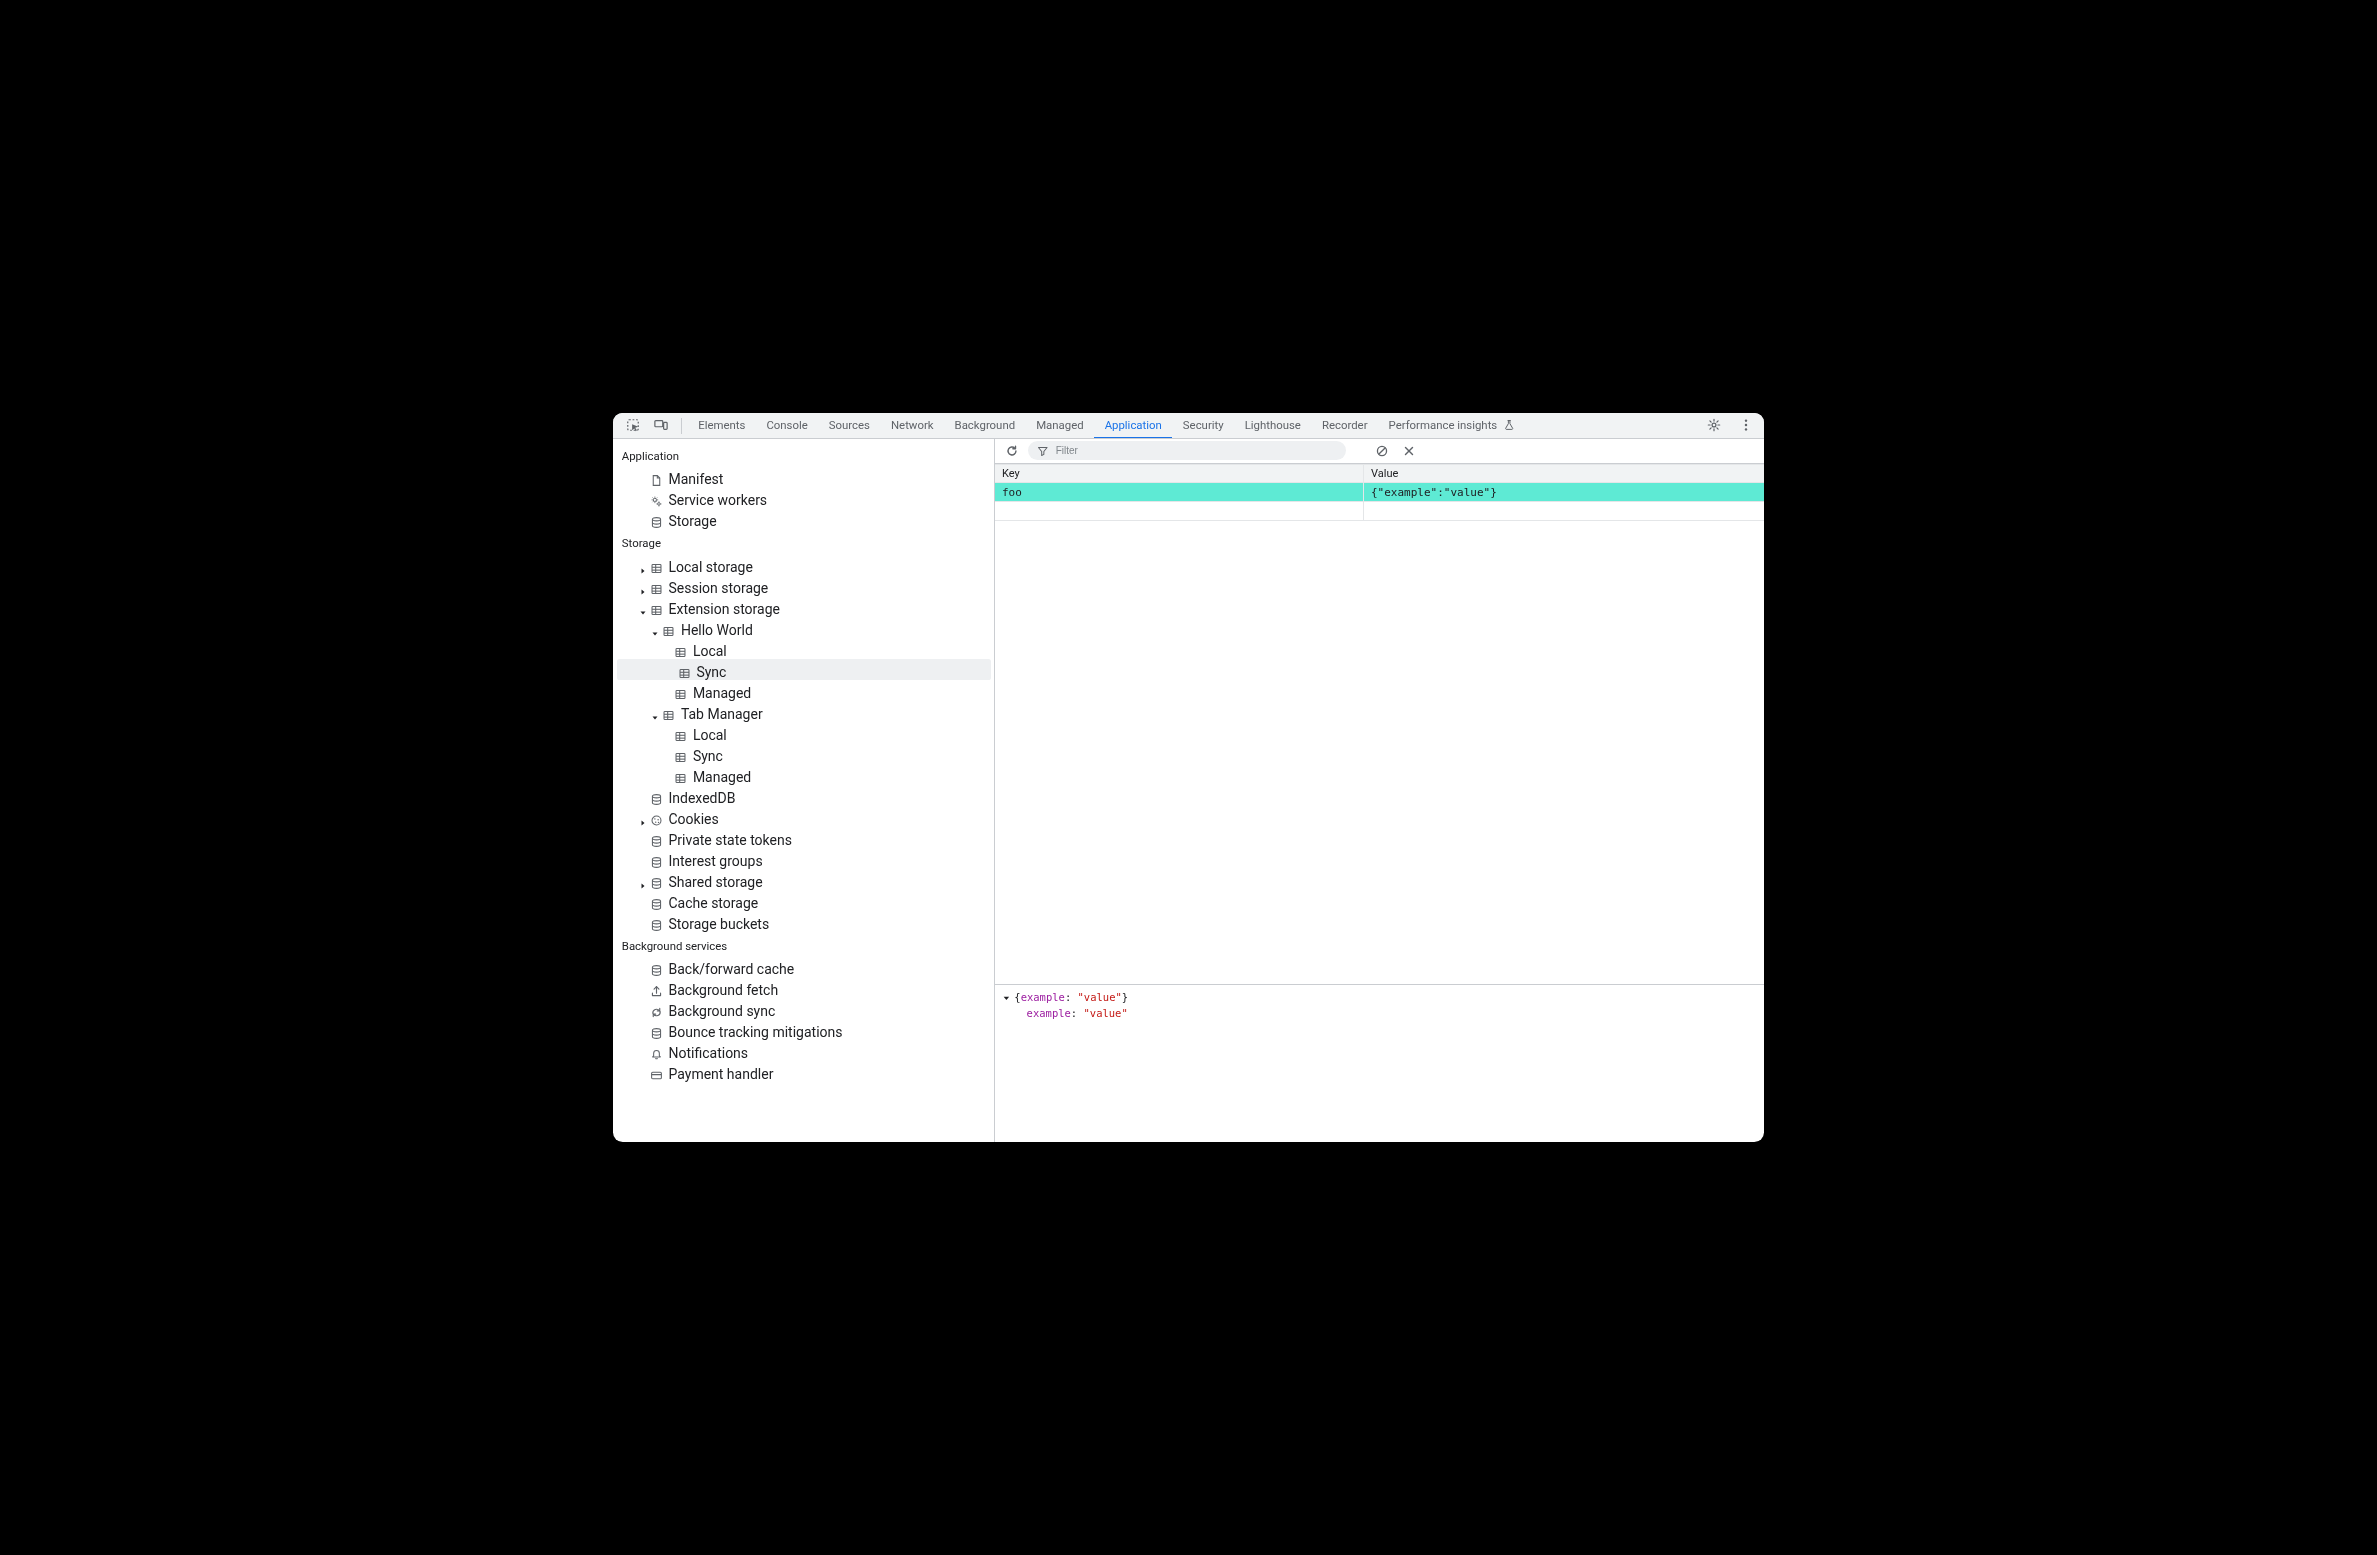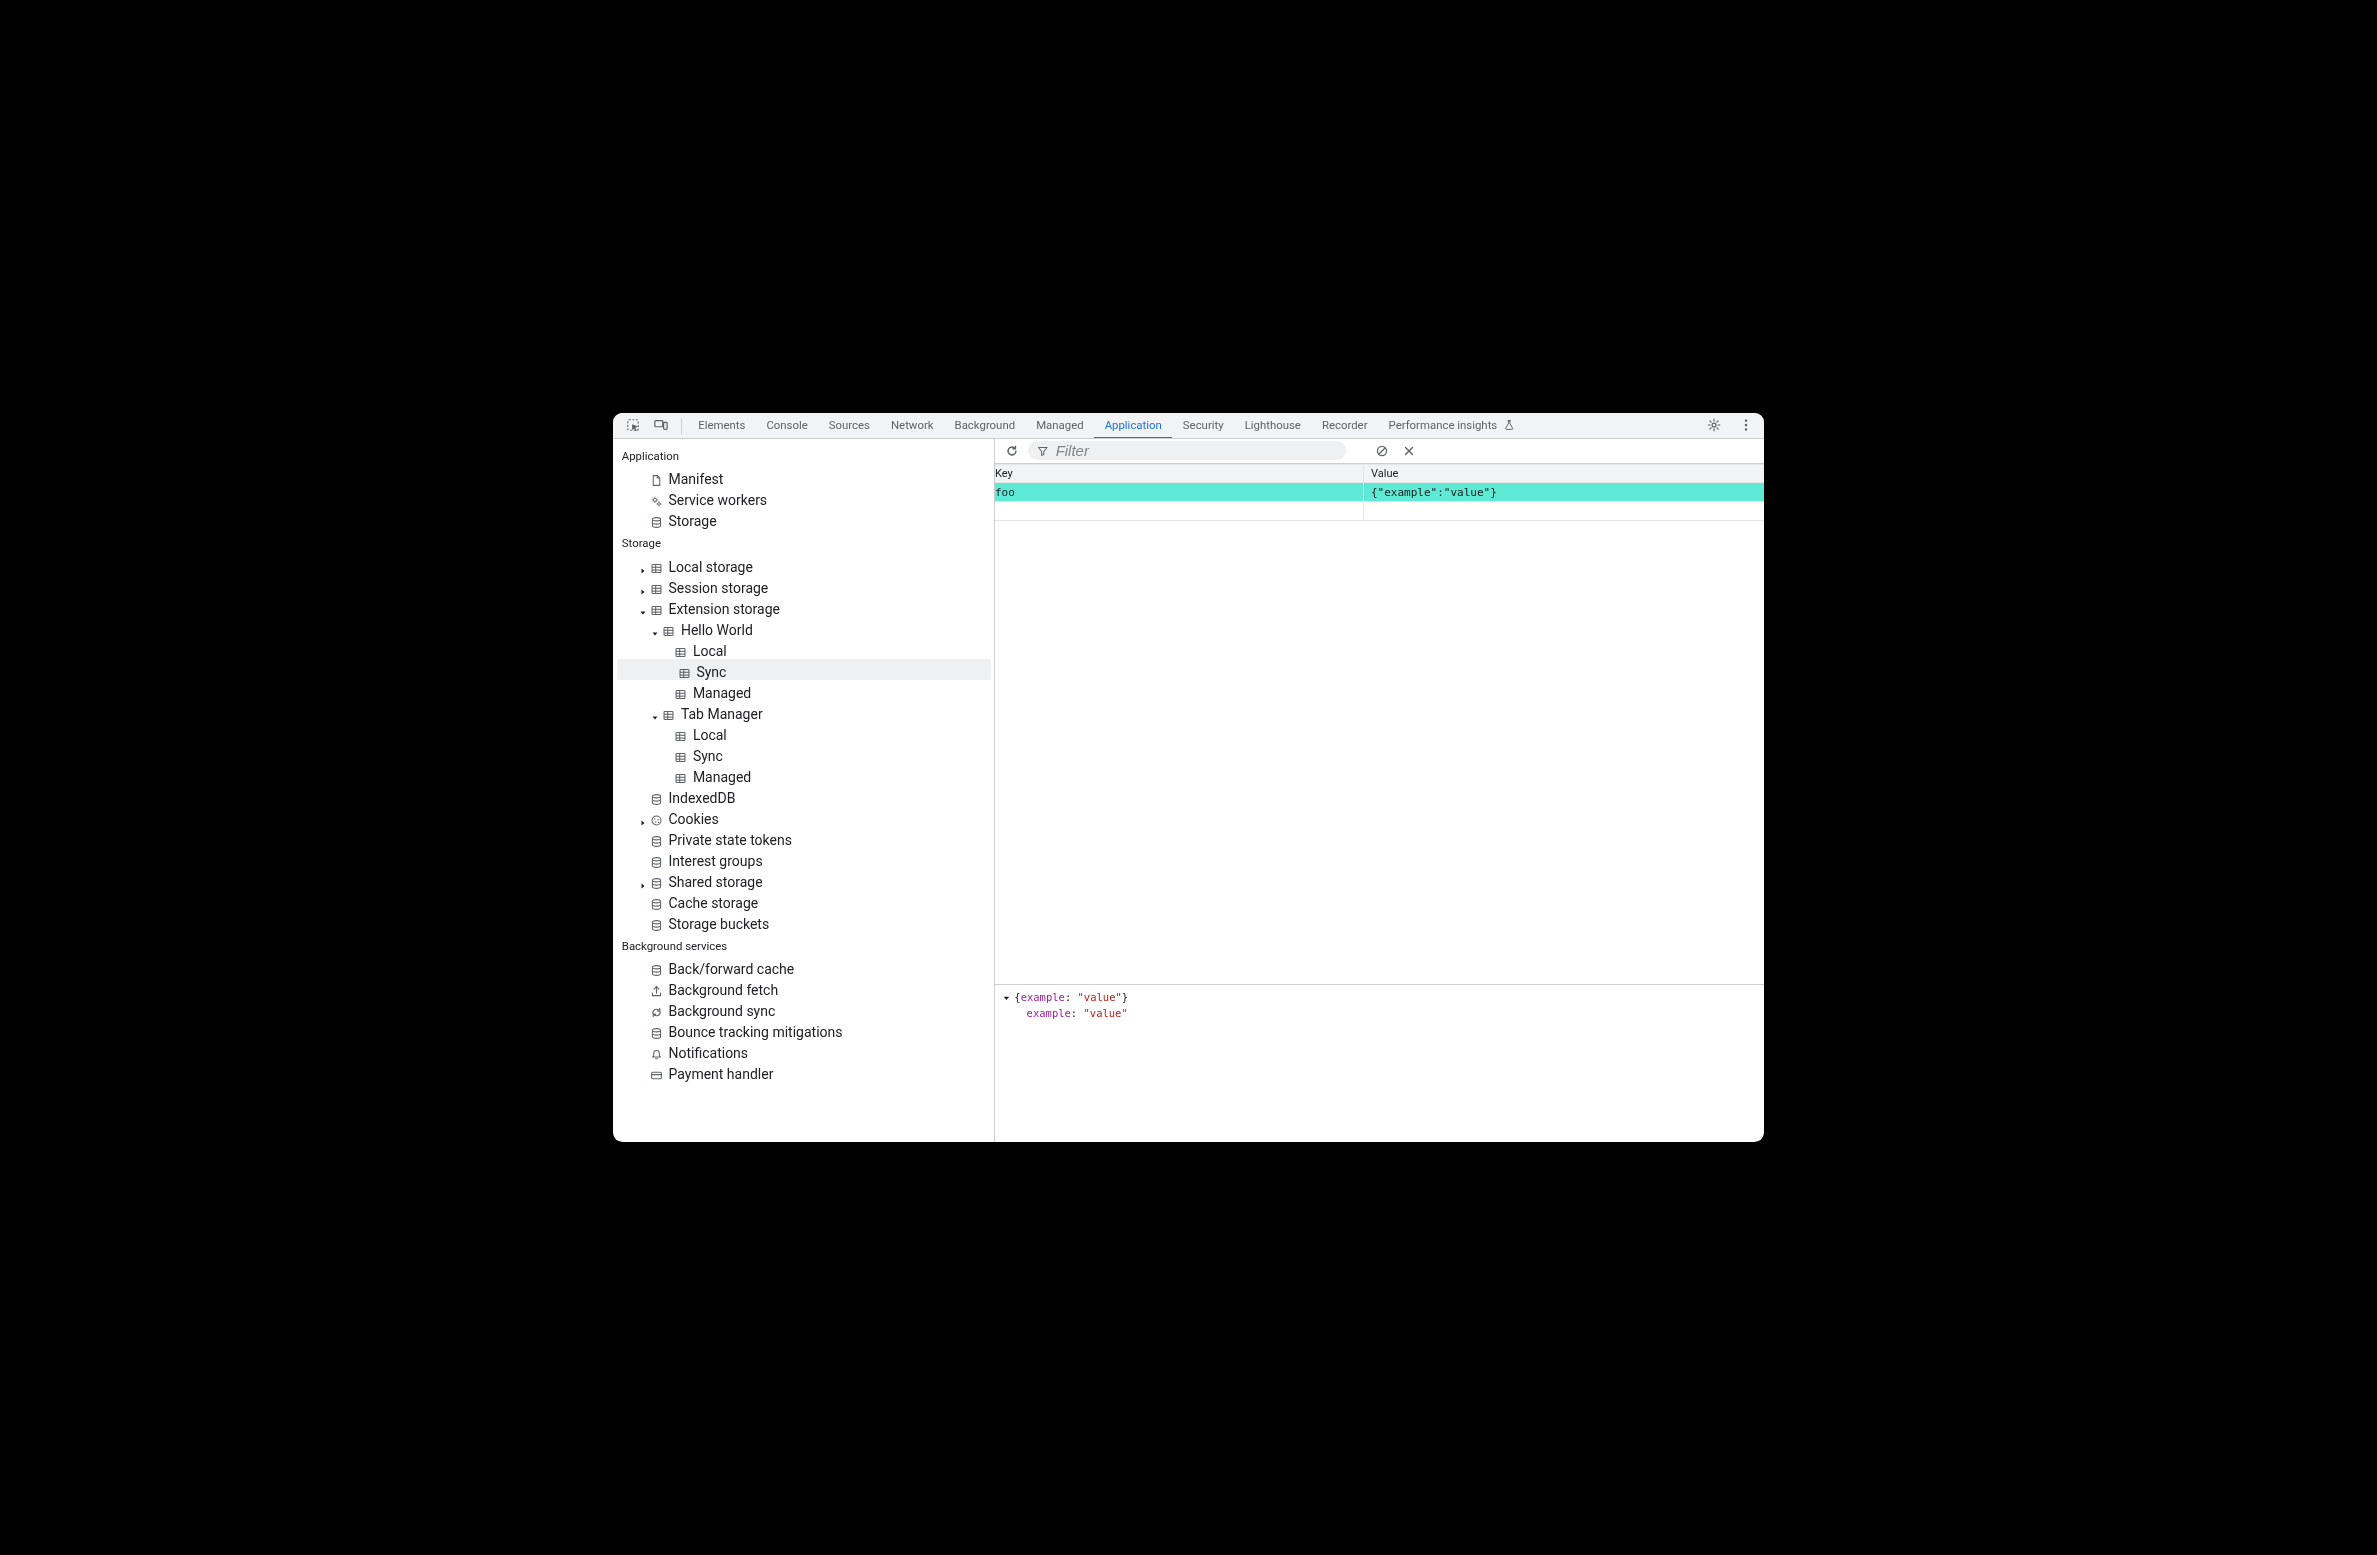--- a/index.html
+++ b/index.html
@@ -166,45 +166,44 @@
     display: flex;
     align-items: center;
     padding: 0 8.8px;
     color: #5f6368;
     gap: 7px;
   }
   .filter-box input {
     border: none;
     background: transparent;
     outline: none;
-    font-size: 15px;
+    font-size: 10px;
     width: 100%;
     color: #202124;
-    font-style: italic;
   }
   .filter-box input::placeholder { color: #80868b; }
   .toolbar2-gap { width: 12.3px; }
   .table-wrap {
     flex: 1 1 auto;
     display: flex;
     flex-direction: column;
     min-height: 0;
   }
   .table-head, .table-row {
     display: flex;
     border-bottom: 0.9px solid #e4e6e8;
     height: 19.3px;
     align-items: center;
     font-size: 11px;
   }
   .table-head {
     background: #f1f3f4;
     border-top: 0.9px solid #e4e6e8;
   }
-  .col-key { width: 369px; border-right: 0.9px solid #e4e6e8; height: 100%; display:flex; align-items:center;}
+  .col-key { width: 369px; padding-left: 7px; border-right: 0.9px solid #e4e6e8; height: 100%; display:flex; align-items:center;}
   .col-val { flex: 1; padding-left: 7px; height:100%; display:flex; align-items:center;}
   .table-row.alt { background: #5eead4; }
   .table-body {
     flex: 1 1 auto;
     overflow: auto;
     position: relative;
   }
   .table-body .col-key { border-right: 0.9px solid #e4e6e8; }
   .table-body-inner { min-height: 100%; display:flex; flex-direction: column; }
   .table-spacer {

